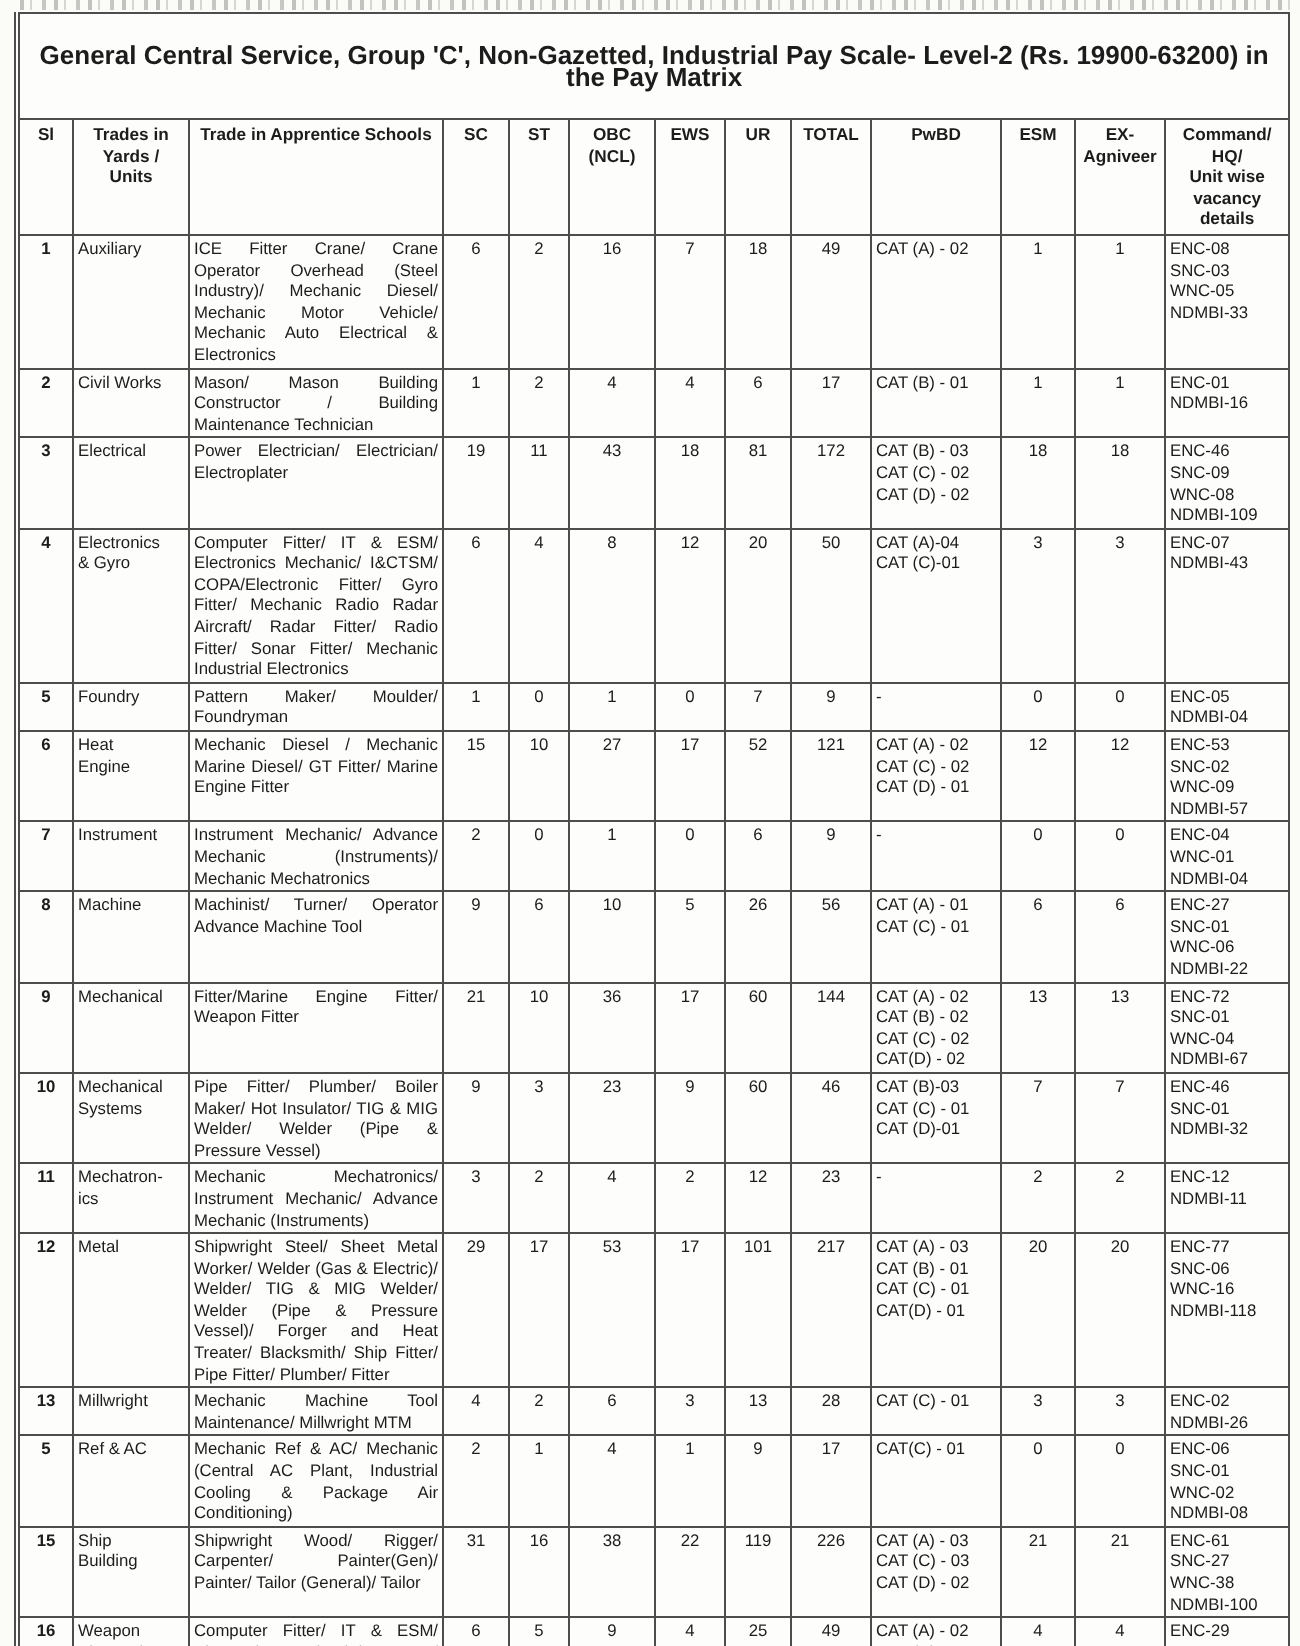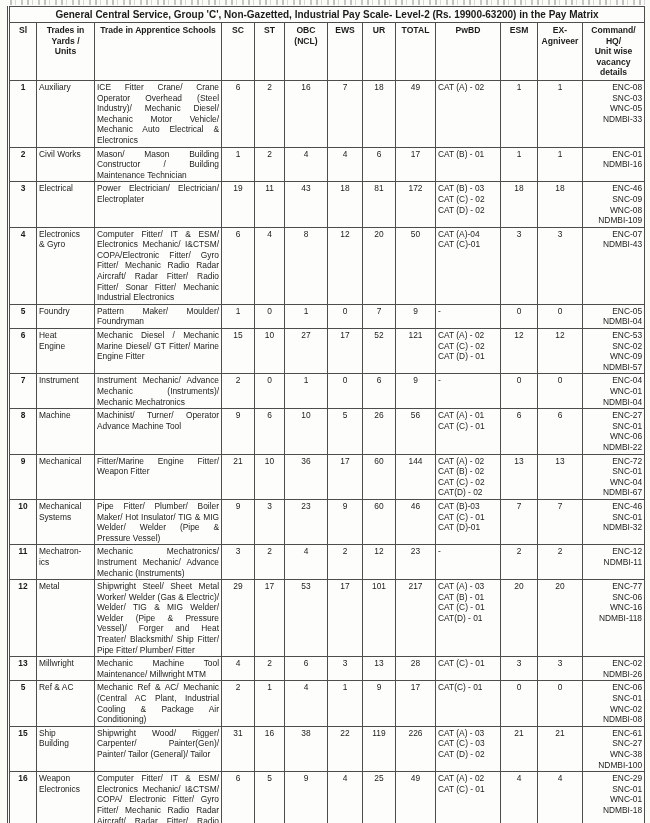--- a/index.html
+++ b/index.html
@@ -30,34 +30,34 @@
   td,th{
     border:1px solid #4d4d4d;
     padding:1px 2px;
     vertical-align:top;
     font-size:8.4px;line-height:10.6px;
     overflow:hidden;
     color:#1c1c1c;
   }
   .outer-edge{border-left:3px double #4d4d4d;text-align:center;}
   .title-cell{
-    text-align:center;font-weight:bold;font-size:10px;
-    padding:2px 2px;line-height:11px;
+    text-align:center;font-weight:bold;font-size:13px;
+    padding:15px 2px;line-height:11px;
   }
   th{
     text-align:center;font-weight:bold;white-space:pre-line;
     font-size:8.6px;padding:2px 1px;
   }
   .c-sl{text-align:center;font-weight:bold;}
   .c-trade{white-space:pre-line;}
   .c-school{text-align:justify;}
   .c-num{text-align:center;}
   .c-total{font-weight:normal;}
   .c-pwbd{text-align:left;white-space:pre-line;}
-  .c-cmd{text-align:right;white-space:pre-line;}
+  .c-cmd{text-align:left;white-space:pre-line;}
 </style>
 </head>
 <body>
 
 <div class="sheet">
 
   <div class="clip-strip"></div>
 
 
   <table>

